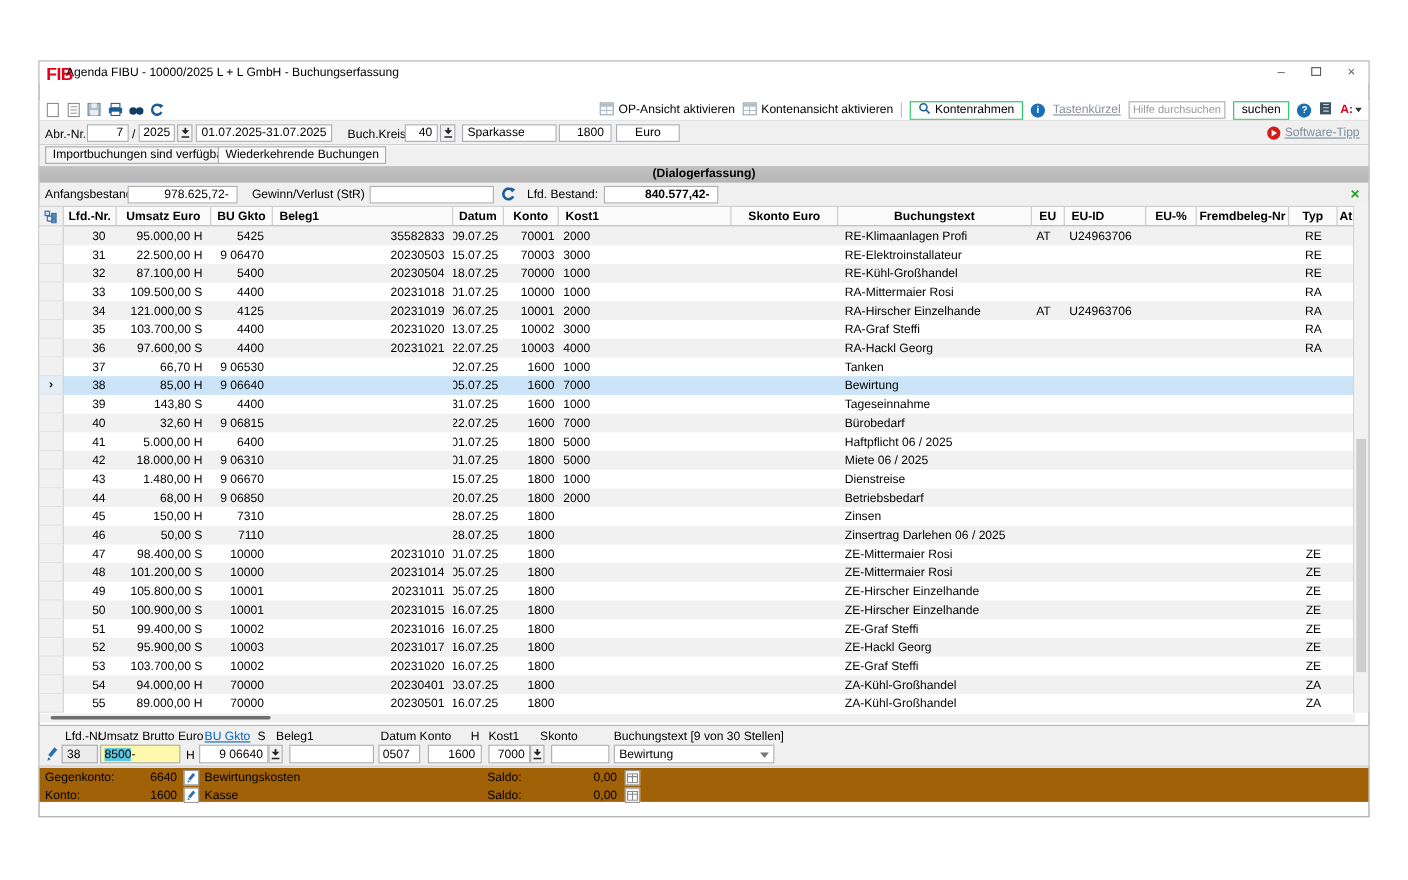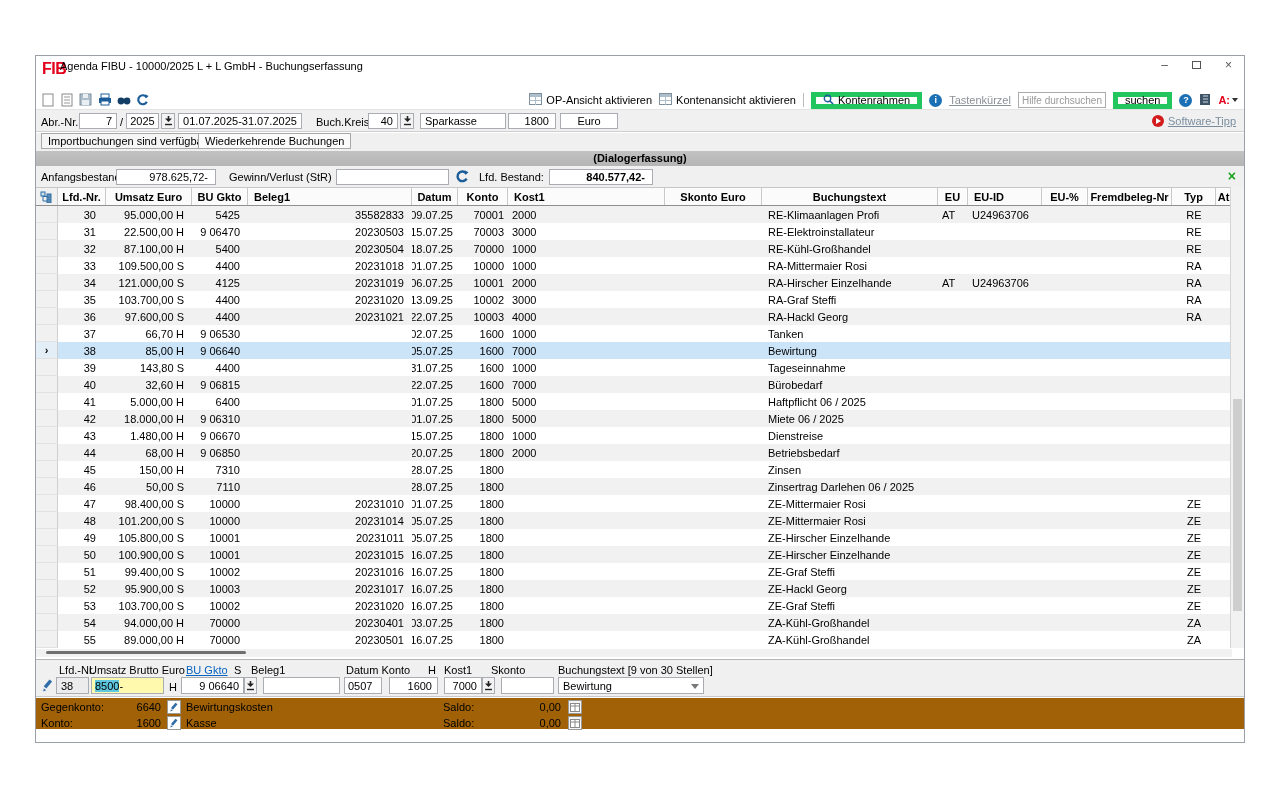--- a/index.html
+++ b/index.html
@@ -18,21 +18,21 @@
   .menubar { position:absolute; left:2px; top:20px; height:15px; display:flex; }
   .menu-item { padding:1px 7px; font-size:11px; }
 
   
   .toolbar { position:absolute; left:0; top:35px; width:100%; height:18px; background:#fff; }
   .tb-left { position:absolute; left:4px; top:1px; display:flex; gap:4px; align-items:center; }
   .tb-ic { width:15px; height:15px; display:flex; align-items:center; justify-content:center; }
   .tb-right { position:absolute; right:6px; top:0px; display:flex; gap:7px; align-items:center; height:18px; }
   .toggle { display:flex; gap:4px; align-items:center; }
   .vsep { width:1px; height:14px; background:#bdbdbd; }
-  .btn { border:5px solid #22c55e; background:#fdfdfd; height:17px; display:flex; align-items:center; padding:0 7px; gap:4px; }
+  .btn { border:1px solid #22c55e; background:#fdfdfd; height:17px; display:flex; align-items:center; padding:0 7px; gap:4px; }
   .circle-ic { width:13px; height:13px; border-radius:50%; background:#1b6fb5; color:#fff; font-size:9px; font-weight:bold; display:flex; align-items:center; justify-content:center; }
   .link-gray { color:#8a9096; text-decoration:underline; }
   .search-input { width:88px; height:16px; border:1px solid #ababab; font-size:10px; padding:0 3px; font-family:"Liberation Sans",sans-serif; color:#333; }
   .search-input::placeholder { color:#9a9a9a; }
   .profile { color:#e2001a; font-weight:bold; display:flex; align-items:center; gap:2px; }
   .caret-dn { width:0; height:0; border-left:3px solid transparent; border-right:3px solid transparent; border-top:4px solid #333; display:inline-block; }
 
   
   .filterrow { position:absolute; left:0; top:53px; width:100%; height:23px; background:#f0f0f0; border-top:1px solid #e3e3e3; border-bottom:1px solid #cfcfcf; }
   .flabel { position:absolute; top:6px; }
@@ -393,21 +393,21 @@
         <div class="tcell c-fremd"></div>
         <div class="tcell c-typ">RA</div>
         <div class="tcell c-at"></div>
       </div>
       <div class="trow">
         <div class="tcell c-sel"></div>
         <div class="tcell c-nr">35</div>
         <div class="tcell c-umsatz">103.700,00 S</div>
         <div class="tcell c-bu">4400</div>
         <div class="tcell c-beleg">20231020</div>
-        <div class="tcell c-datum">13.09.25</div>
+        <div class="tcell c-datum">13.07.25</div>
         <div class="tcell c-konto">10002</div>
         <div class="tcell c-kost1">3000</div>
         <div class="tcell c-skonto"></div>
         <div class="tcell c-text">RA-Graf Steffi</div>
         <div class="tcell c-eu"></div>
         <div class="tcell c-euid"></div>
         <div class="tcell c-eup"></div>
         <div class="tcell c-fremd"></div>
         <div class="tcell c-typ">RA</div>
         <div class="tcell c-at"></div>

